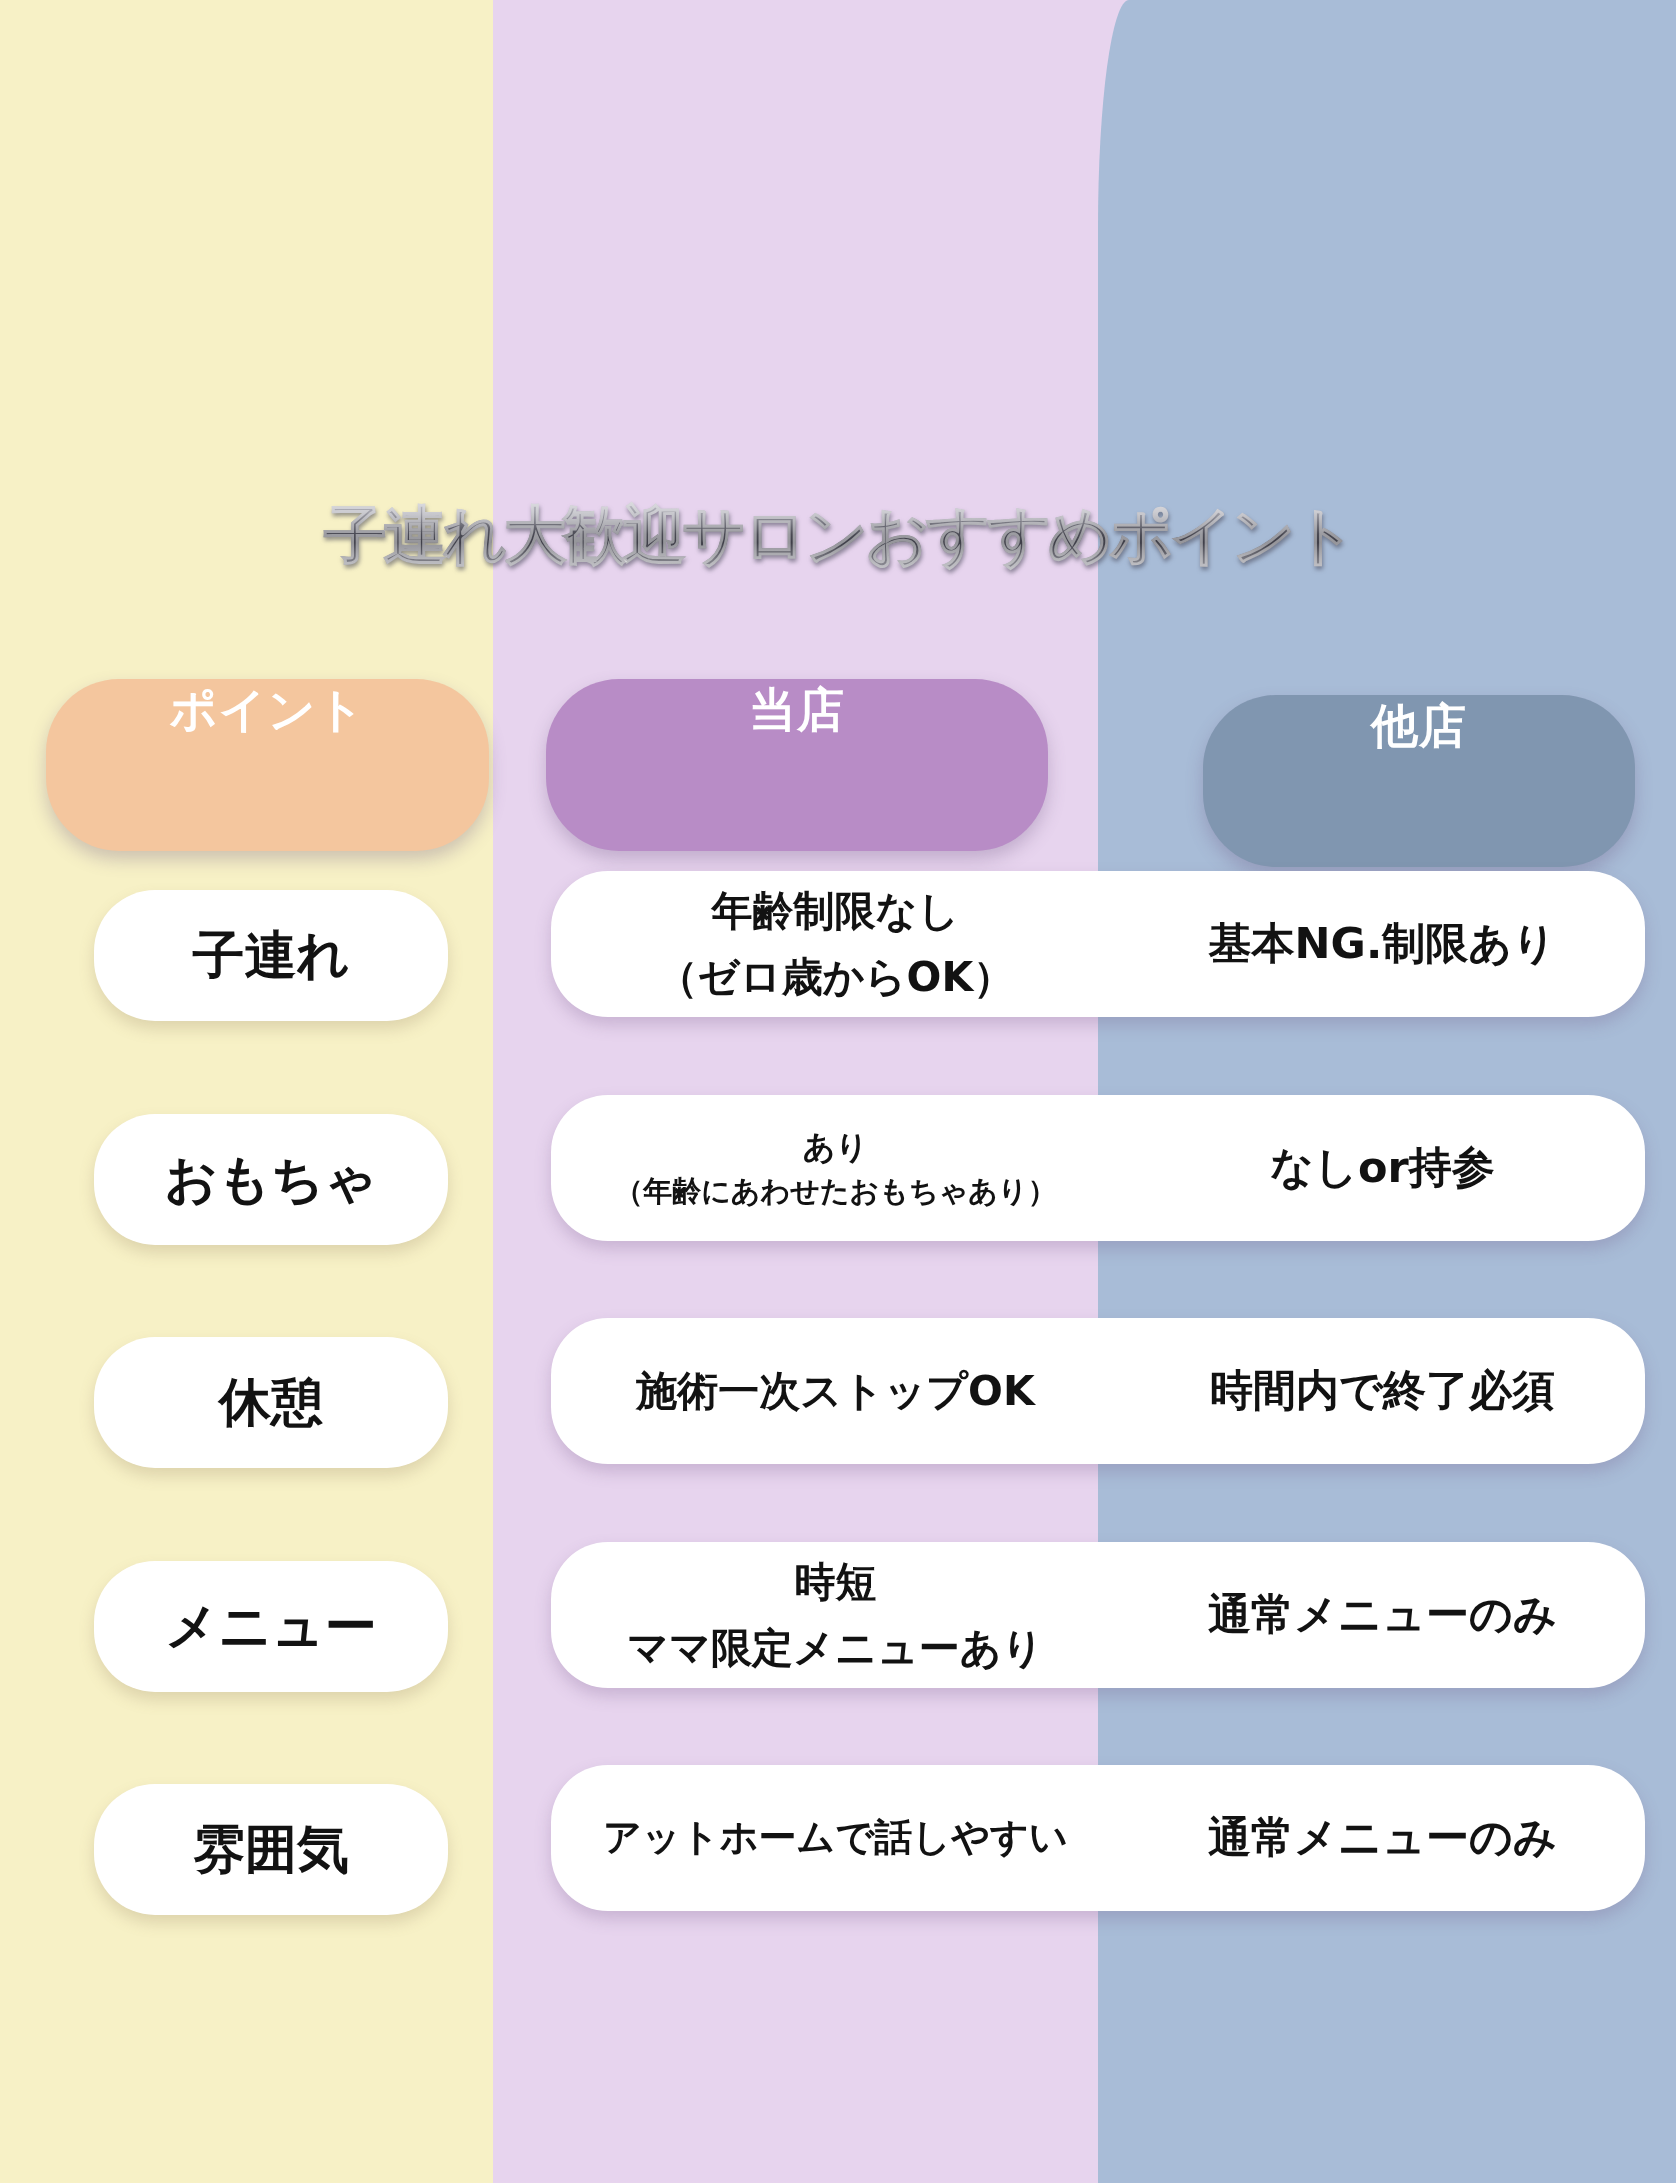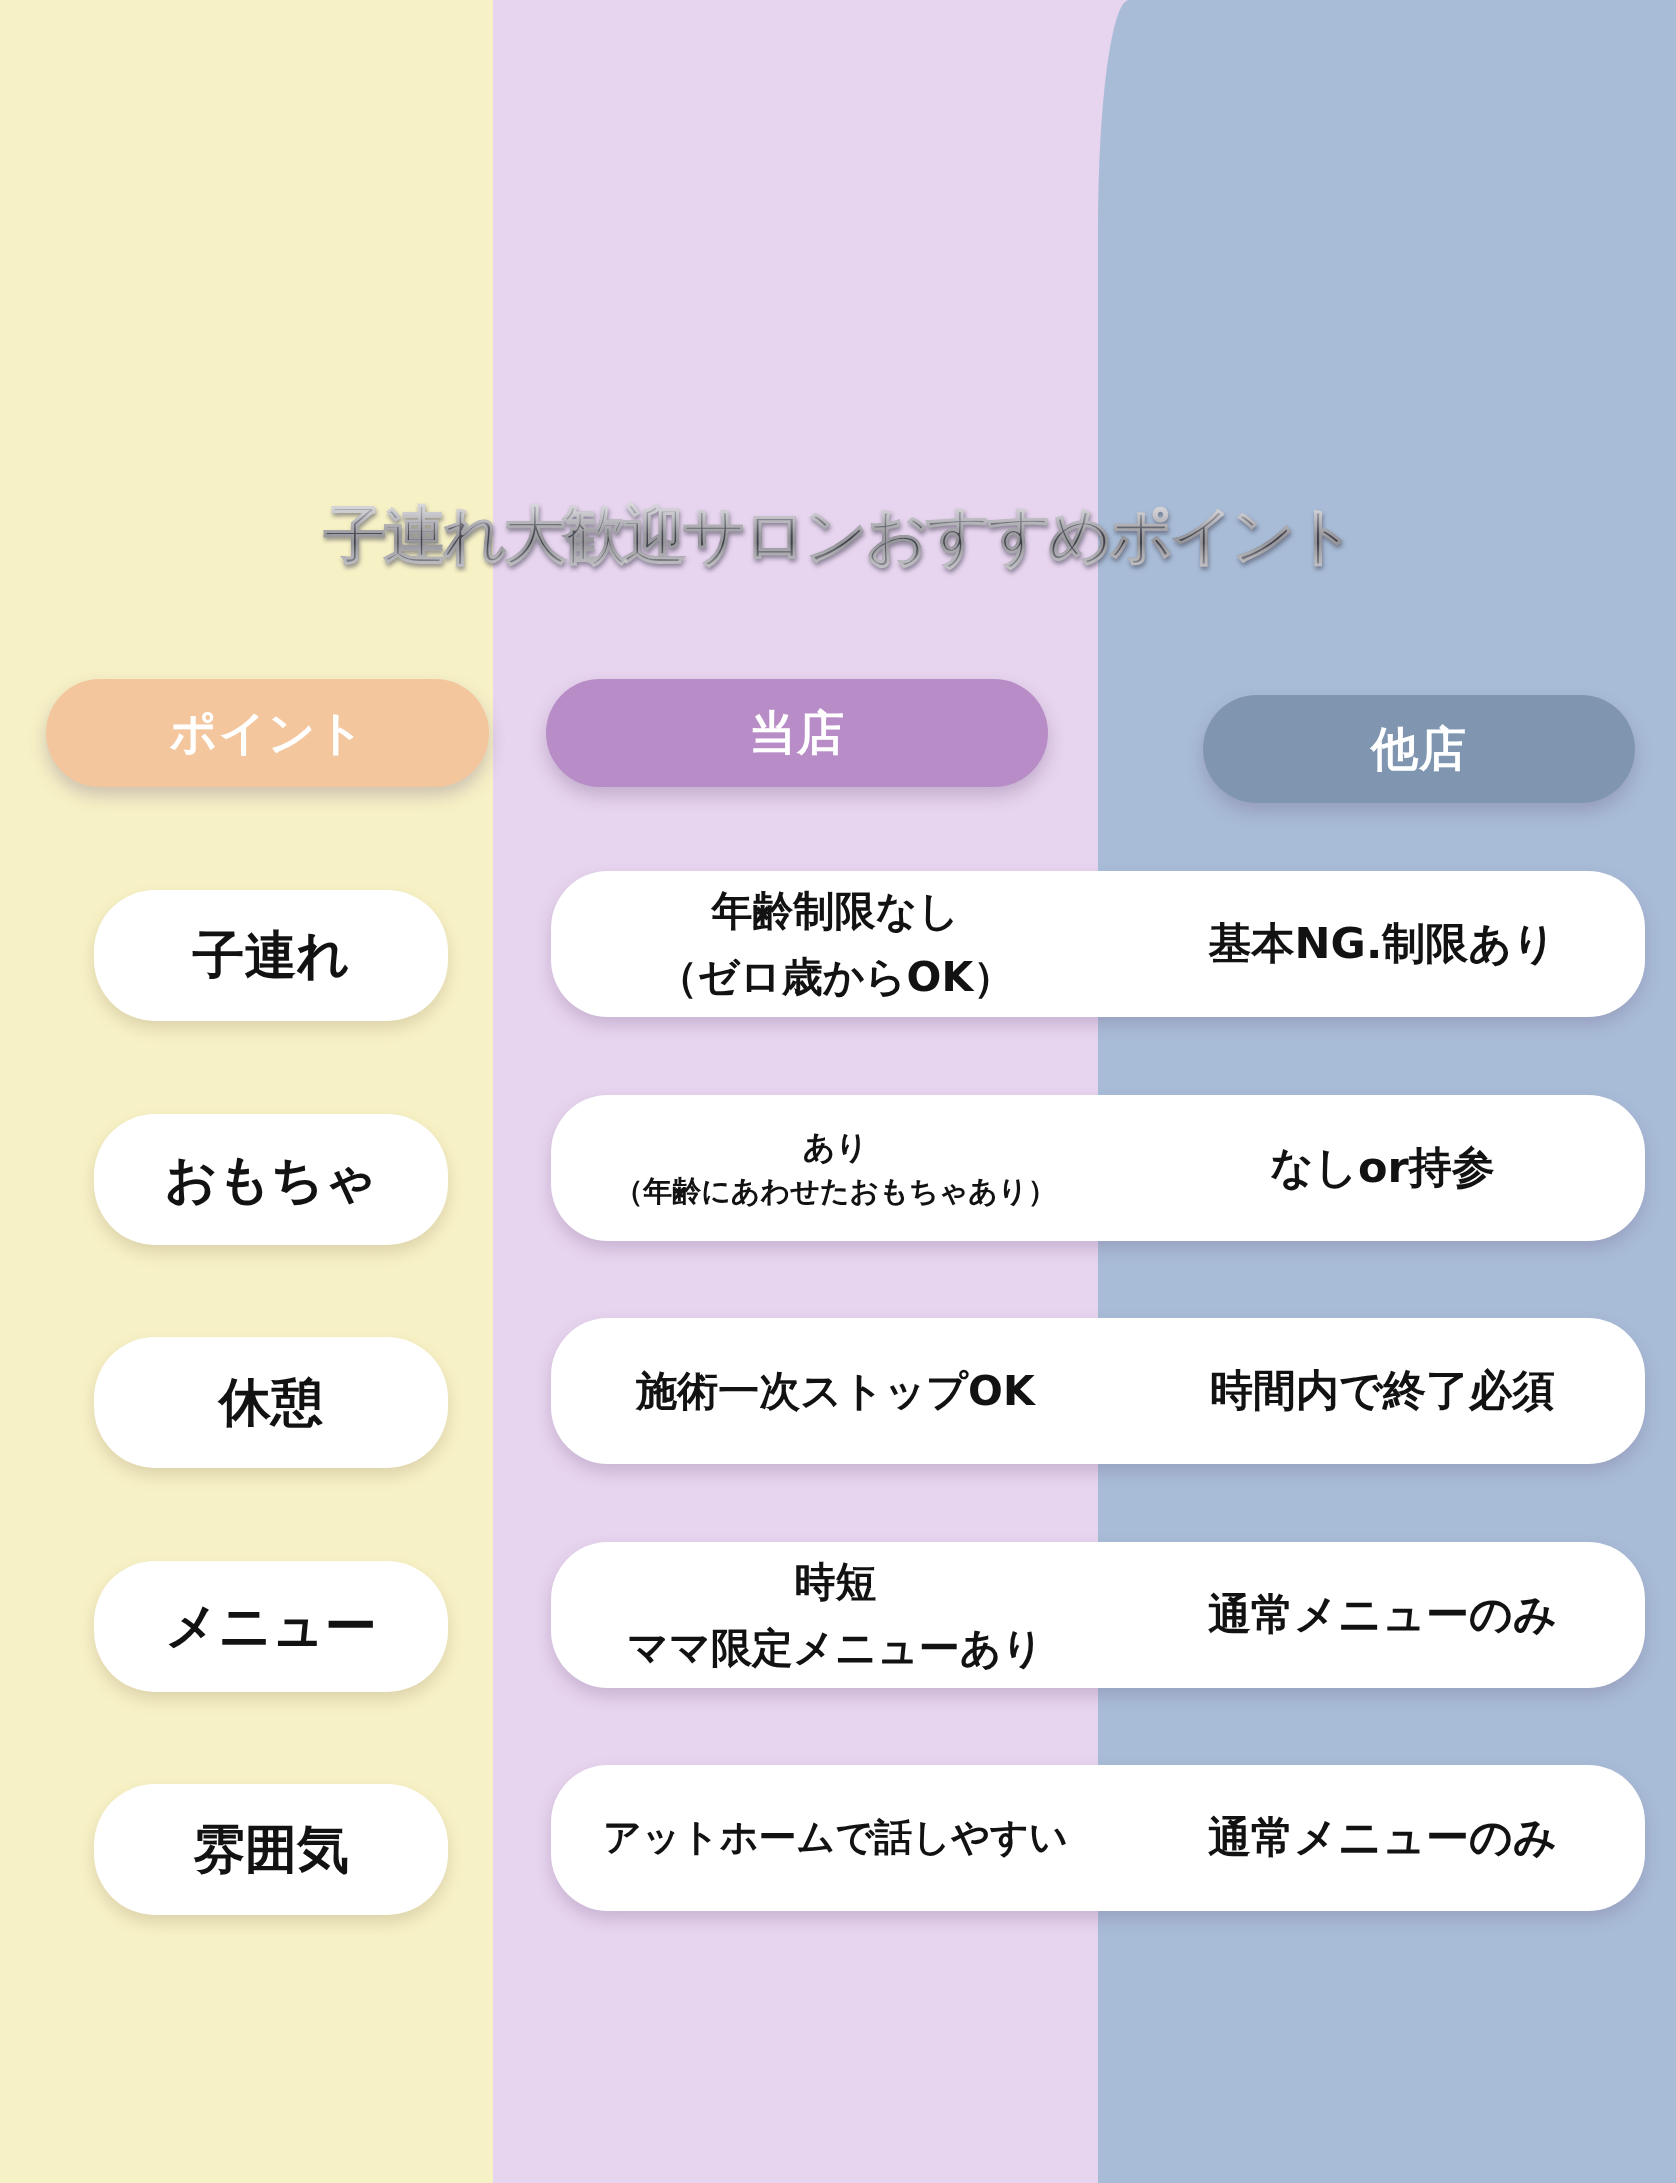--- a/index.html
+++ b/index.html
@@ -37,24 +37,24 @@
     background-clip: text;
     color: transparent;
     -webkit-text-stroke: 0.9px rgba(255,255,255,0.45);
     filter: drop-shadow(1.7px 3.1px 2.2px rgba(70,70,85,0.55));
   }
 
   
   .hpill {
     position: absolute;
     top: 679px;
-    height: 108px;
+    height: 172px;
     border-radius: 73px;
     display: flex;
-    align-items: center;
+    align-items: flex-start;
     justify-content: center;
     color: #ffffff;
     font-size: 47px;
     font-weight: 800;
     letter-spacing: 0.9px;
     box-shadow: 0 8.7px 16.6px rgba(110,85,130,0.30);
   }
   .hpill-point  { left: 46px;  width: 443px; background: #f4c69e; }
   .hpill-ours   { left: 546px; width: 502px; background: #b88cc6; font-family: Liberation Mono, monospace; }
   .hpill-others { left: 1203px; width: 432px;  background: #8096b0; margin-top: 16px; }

